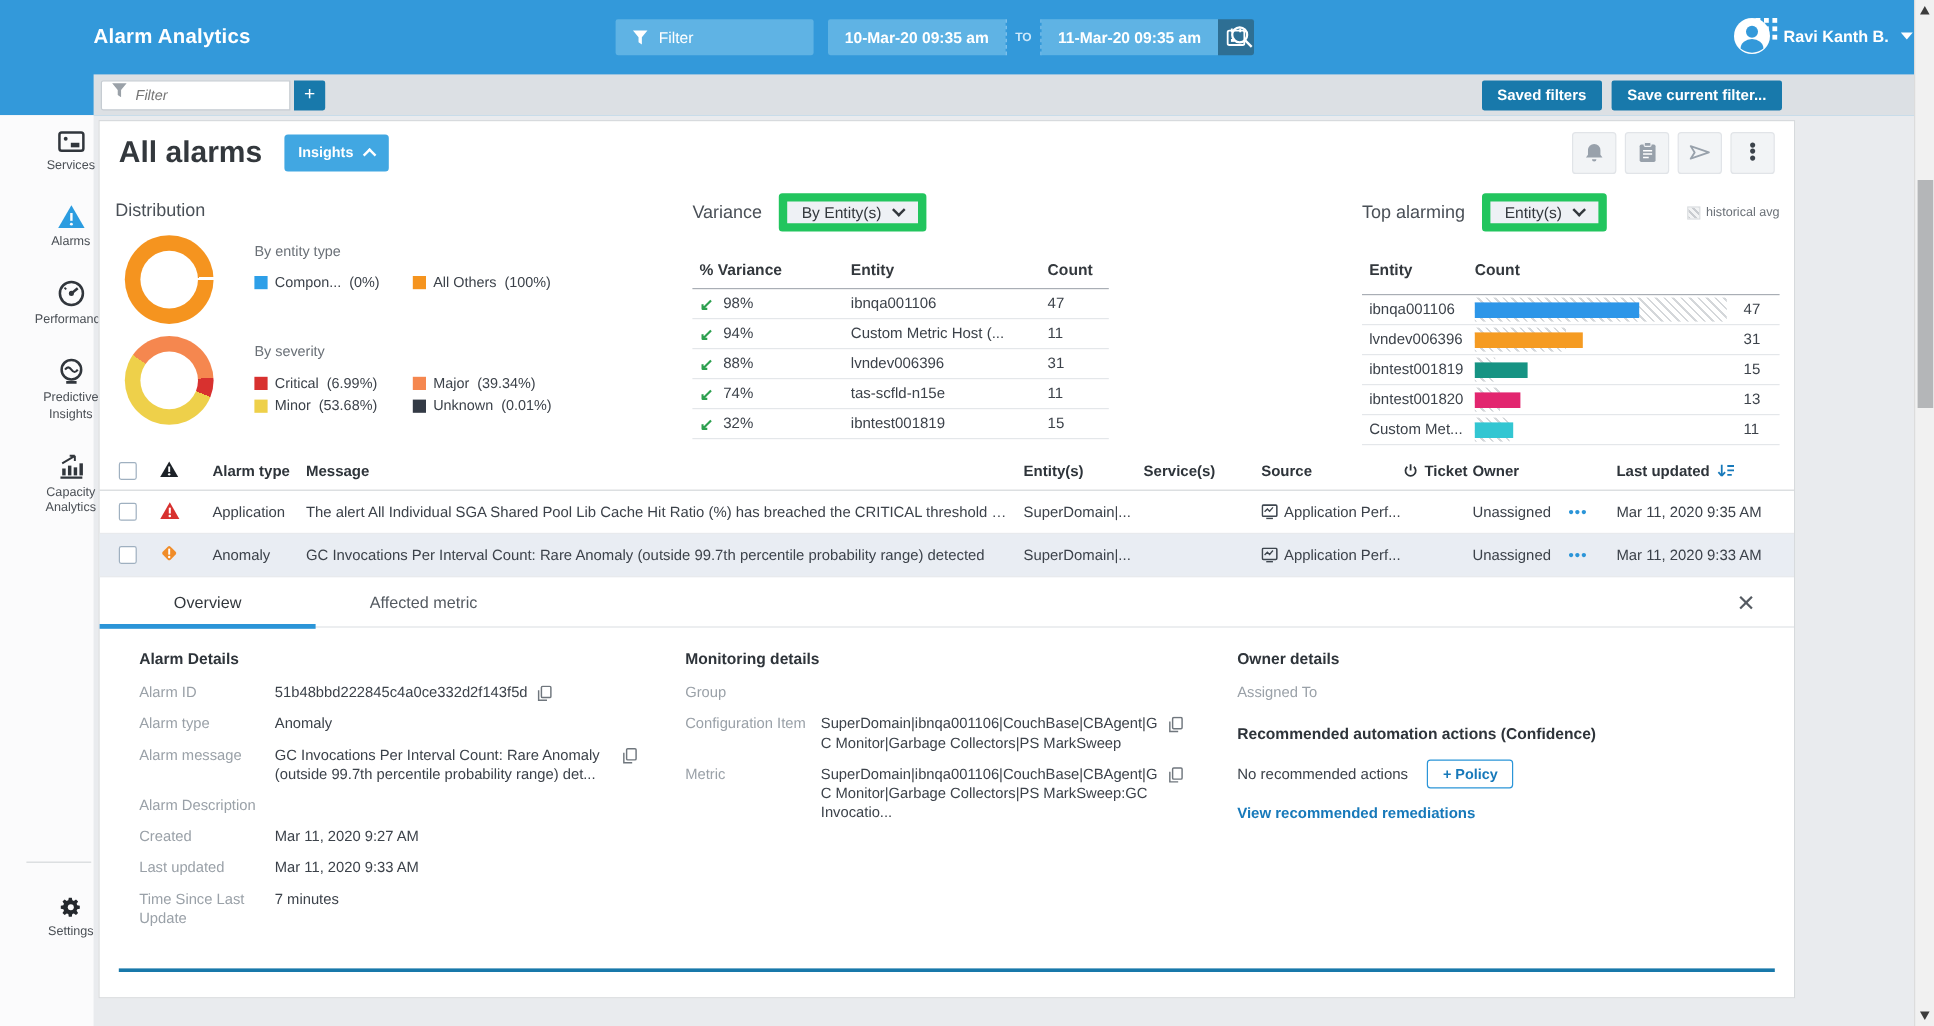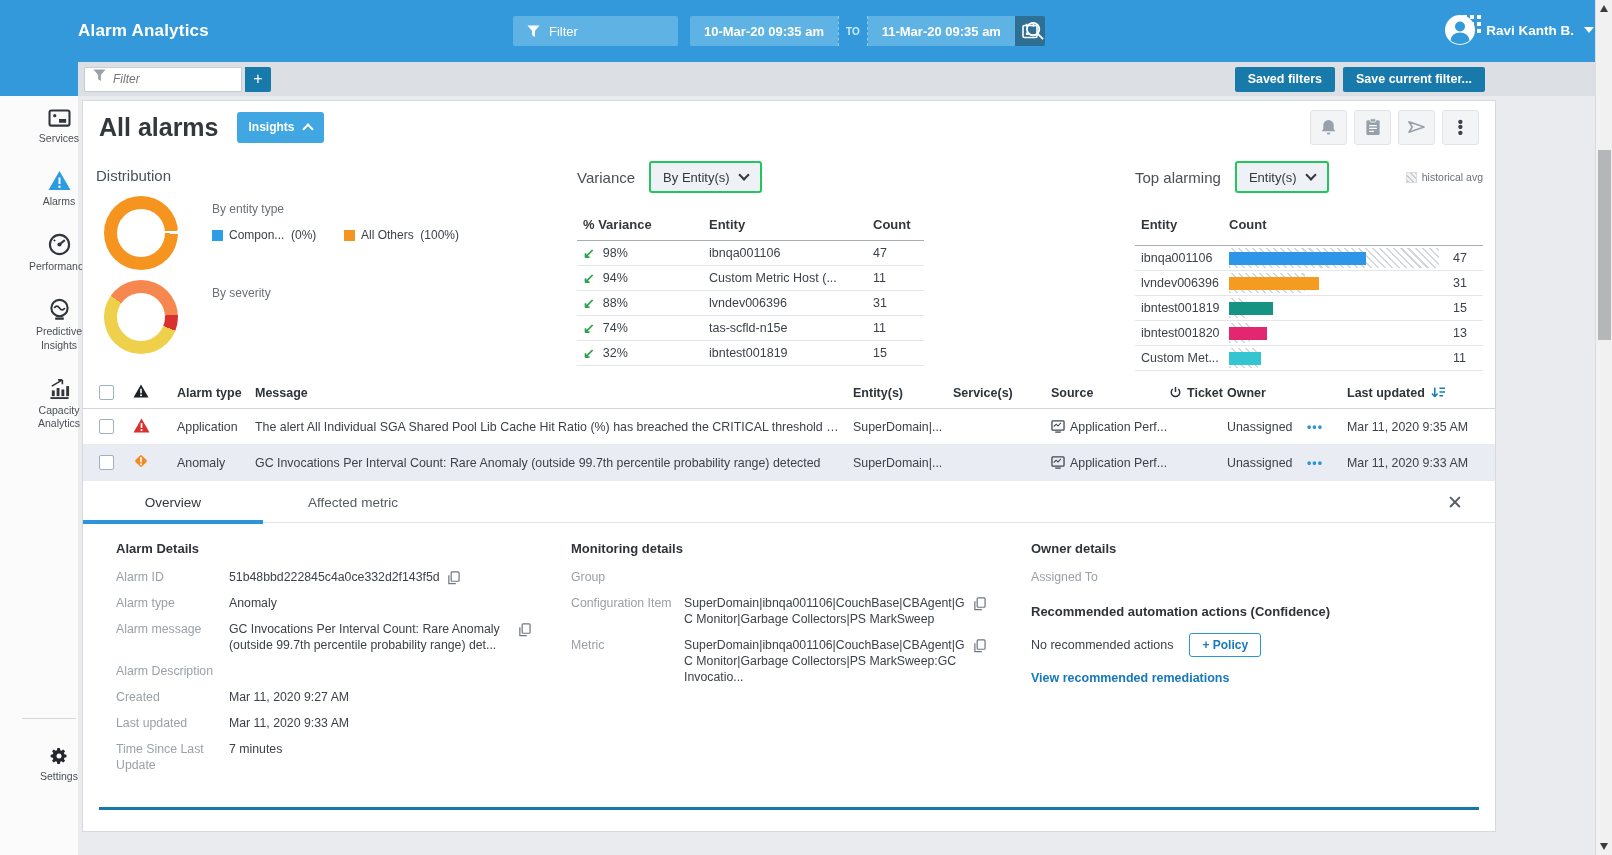--- a/index.html
+++ b/index.html
@@ -55,21 +55,21 @@
   .donut::after { content:""; position:absolute; left:13px; top:13px; width:48px; height:48px; border-radius:50%; background:#fff; }
   .legend-block { margin-left:34px; padding-top:6px; }
   .legend-title { font-size:12px; color:#6a7077; margin-bottom:12px; }
   .legend-grid { display:grid; grid-template-columns:132px auto; row-gap:5px; }
   .legend-item { display:flex; align-items:center; gap:6px; font-size:12px; color:#3c424a; white-space:nowrap; }
   .sw { width:11px; height:11px; flex:0 0 auto; }
   #dist-row2 { margin-top:10px; }
 
   #var-sec { position:absolute; left:494px; top:0; width:347px; }
   .sec-head { display:flex; align-items:center; gap:14px; height:48px; }
-  .dd-btn { height:32px; background:#eef1f5; border:2px solid #22c55e; border-radius:3px; font-size:13px; color:#33383d; padding:0 12px; display:flex; align-items:center; gap:10px; cursor:pointer; }
+  .dd-btn { height:32px; background:#eef1f5; border:7px solid #22c55e; border-radius:3px; font-size:13px; color:#33383d; padding:0 12px; display:flex; align-items:center; gap:10px; cursor:pointer; }
   .chev { width:8px; height:8px; border-right:2px solid #33383d; border-bottom:2px solid #33383d; transform:rotate(45deg); margin-top:-4px; }
   .chev.up { transform:rotate(-135deg); margin-top:4px; border-color:#fff; }
   .mini-table { margin-top:10px; }
   .mt-head { display:flex; font-size:13px; font-weight:bold; color:#33383d; padding:6px 6px 8px; border-bottom:1px solid #a9aeb5; }
   .mt-row { display:flex; align-items:center; font-size:12.5px; color:#3c424a; padding:0 6px; height:25px; border-bottom:1px solid #e4e7ea; }
   .v-pct { width:126px; display:flex; align-items:center; gap:8px; }
   .v-ent { flex:1; white-space:nowrap; overflow:hidden; }
   .v-cnt { width:45px; }
   .dn-arrow { color:#2da04f; font-size:14px; font-weight:bold; line-height:1; }
 
@@ -311,20 +311,38 @@
                   <span class="sw" style="background:#f5941f"></span>
                   <span>All Others&nbsp; (100%)</span>
                 </div>
               </div>
           </div>
         </div>
         <div class="donut-row" id="dist-row2">
           <div class="donut" id="donut-severity" style="background: conic-gradient(from 305deg, rgb(245, 135, 79) 0%, rgb(245, 135, 79) 39.34%, rgb(216, 49, 47) 39.34%, rgb(216, 49, 47) 46.33%, rgb(238, 208, 74) 46.33%, rgb(238, 208, 74) 100.01%, rgb(51, 58, 69) 100.01%, rgb(51, 58, 69) 100.02%);"></div>
           <div class="legend-block">
             <div class="legend-title">By severity</div>
+            <div class="legend-grid" id="legend-severity">
+                <div class="legend-item">
+                  <span class="sw" style="background:#d8312f"></span>
+                  <span>Critical&nbsp; (6.99%)</span>
+                </div>
+                <div class="legend-item">
+                  <span class="sw" style="background:#f5874f"></span>
+                  <span>Major&nbsp; (39.34%)</span>
+                </div>
+                <div class="legend-item">
+                  <span class="sw" style="background:#eed04a"></span>
+                  <span>Minor&nbsp; (53.68%)</span>
+                </div>
+                <div class="legend-item">
+                  <span class="sw" style="background:#333a45"></span>
+                  <span>Unknown&nbsp; (0.01%)</span>
+                </div>
+              </div>
           </div>
         </div>
       </div>
 
       <div id="var-sec">
         <div class="sec-head">
           <span class="sec-title">Variance</span>
           <button class="dd-btn">
             <span>By Entity(s)</span>
             <span class="chev"></span>

